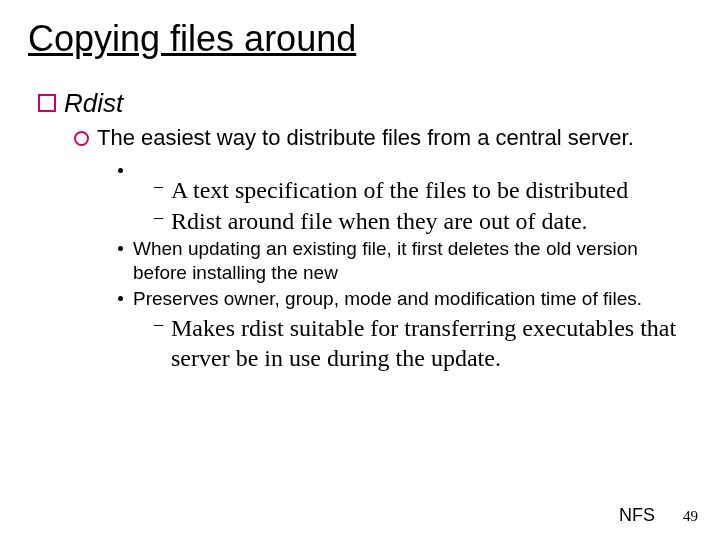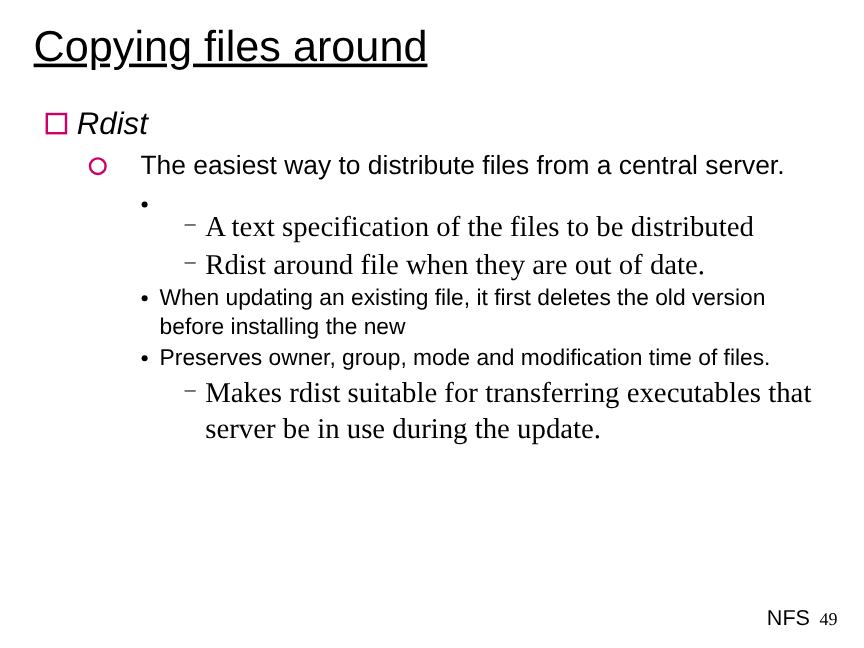--- a/index.html
+++ b/index.html
@@ -52,21 +52,20 @@
     height: 11px;
     border: 2px solid #cc0066;
     border-radius: 50%;
     margin-top: 6px;
     margin-right: 8px;
     flex: 0 0 auto;
   }
   .lvl2 .txt {
     font-size: 22px;
     line-height: 1.2;
-    margin-left: 20px;
   }
   .lvl3 {
     display: flex;
     align-items: flex-start;
     margin: 0 0 2px 90px;
   }
   .lvl3 .disc {
     width: 5px;
     height: 5px;
     background: #000;
@@ -95,21 +94,21 @@
     font-family: "Times New Roman", serif;
     font-size: 24px;
     line-height: 1.25;
   }
   .footer {
     position: absolute;
     bottom: 14px;
     right: 22px;
     display: flex;
     align-items: baseline;
-    gap: 8px;
+    gap: 28px;
   }
   .footer .label {
     font-size: 18px;
   }
   .footer .num {
     font-family: Liberation Serif, serif;
     font-size: 15px;
     margin-top: 28px;
   }
 </style>

